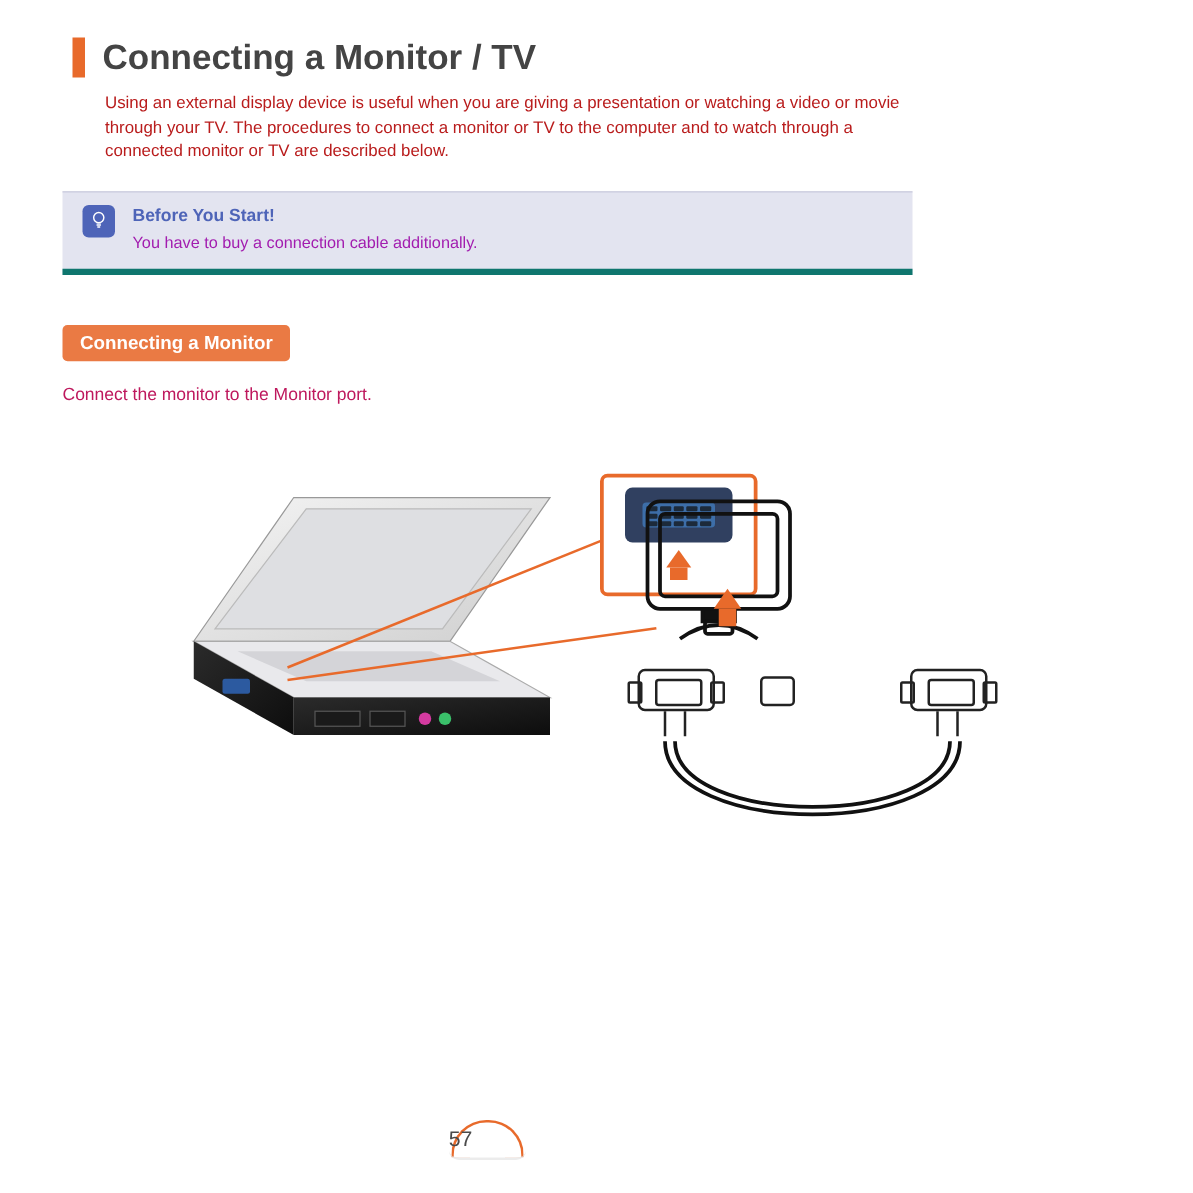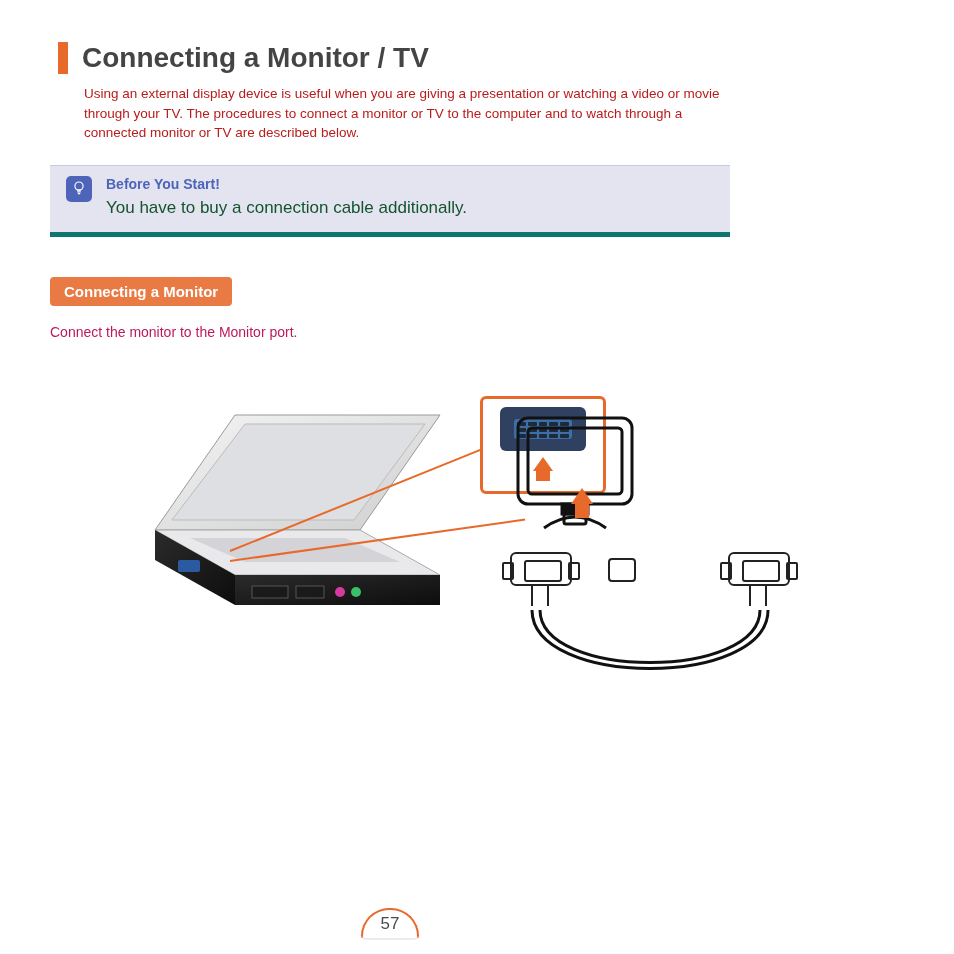--- a/index.html
+++ b/index.html
@@ -1,27 +1,27 @@
 <!DOCTYPE html>
 <html><head>
 <meta charset="utf-8">
 <style>
   html,body{margin:0;padding:0;font-family:Arial,Helvetica,sans-serif;background:#fff;color:#333}
-  .page{width:780px;height:954px;box-sizing:border-box;padding:42px 50px 10px 50px;position:relative}
+  .page{width:780px;height:954px;box-sizing:border-box;padding:30px 50px 10px 50px;position:relative}
   .title-row{display:flex;align-items:center;margin-left:8px;margin-bottom:10px}
   .title-bar{width:10px;height:32px;background:#e86a2b;margin-right:14px}
   .title{font-size:28px;font-weight:bold;color:#444}
   .intro{font-size:13.5px;line-height:1.45;color:#b91c1c;margin:4px 0 22px 34px}
   .note-box{background:#e3e4f0;border-top:1px solid #c9cadd;border-bottom:5px solid #0f766e;
     padding:10px 16px 14px 16px;margin:0 0 40px 0;display:flex;align-items:flex-start}
   .bulb{width:26px;height:26px;border-radius:5px;background:#4e64b8;display:flex;
     align-items:center;justify-content:center;margin-right:14px;flex-shrink:0}
   .bulb svg{width:14px;height:18px}
   .note-title{color:#4e64b8;font-weight:bold;font-size:14px;margin-bottom:6px}
-  .note-text{font-size:17px;color:#14532d}
+  .note-text{font-size:13px;color:#a21caf}
   .sub-pill{display:inline-block;background:#ea7a44;color:#fff;font-weight:bold;
     font-size:15px;padding:6px 14px;border-radius:4px;margin-bottom:18px}
   .sub-pill-wrap{margin-left:0}
   .instr{font-size:14px;color:#be185d;margin-bottom:30px}
   .diagram{position:relative;height:360px;margin:0 auto}
   
   .laptop{position:absolute;left:70px;top:40px}
   
   .mon{position:absolute;right:90px;top:40px}
   
@@ -47,21 +47,21 @@
   .connL{left:460px;top:182px}
   .connR{left:678px;top:182px}
   .ferrite{position:absolute;left:558px;top:188px;width:24px;height:20px;border:2px solid #222;border-radius:4px}
   
   .cable{position:absolute;left:452px;top:170px}
   
   .mon-arrow{position:absolute;right:137px;top:118px}
   .mon-arrow .head{width:0;height:0;border-left:11px solid transparent;border-right:11px solid transparent;border-bottom:16px solid #e86a2b}
   .mon-arrow .body{width:14px;height:14px;background:#e86a2b;margin:0 auto}
   
-  .pn-wrap{position:absolute;left:50%;bottom:14px;transform:translateX(-50%);text-align:center}
+  .pn-wrap{position:absolute;left:50%;bottom:26px;transform:translateX(-50%);text-align:left}
   .pn-arc{width:54px;height:28px;border:2px solid #e86a2b;border-bottom:none;border-top-left-radius:28px;border-top-right-radius:28px;margin:0 auto}
   .shadow-arc{width:62px;height:6px;border-bottom:2px solid #e0e0e0;border-radius:0 0 30px 30px;margin:-2px auto 0 auto;opacity:.6}
   .pn{font-size:17px;color:#4a4a4a;margin-top:-24px;font-weight:500}
 </style>
 </head>
 <body>
 
 <div class="page">
 
   <div class="title-row">

